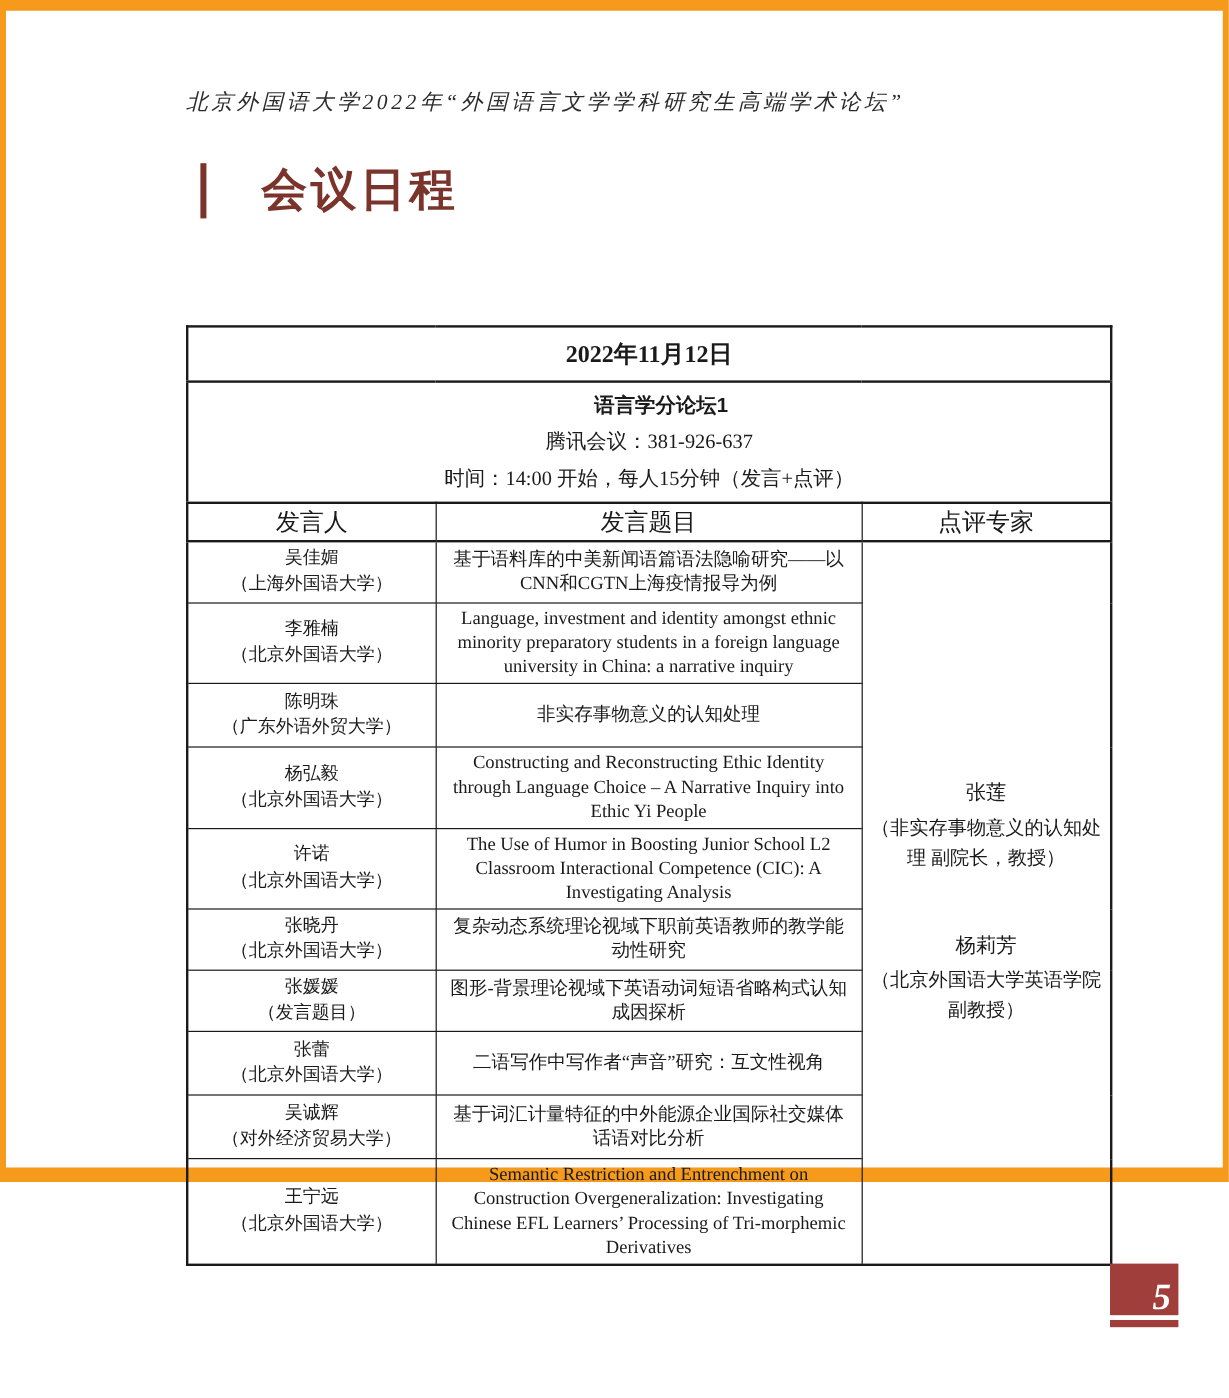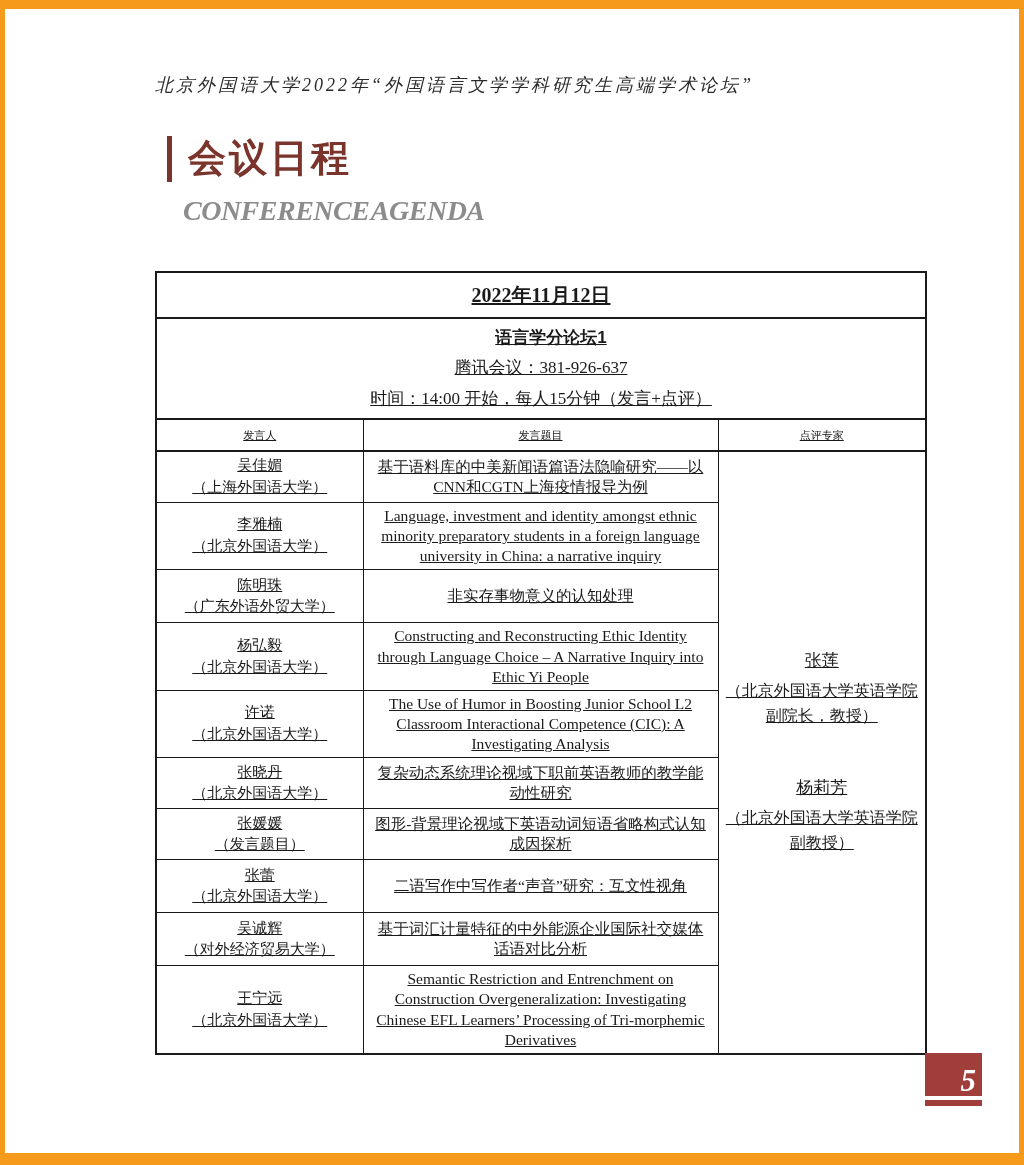--- a/index.html
+++ b/index.html
@@ -1,59 +1,58 @@
 <!DOCTYPE html>
 <html><head>
 <meta charset="utf-8">
 <style>
   html,body{margin:0;padding:0;}
   body{
     width:1024px;height:1165px;overflow:hidden;background:#ffffff;
     font-family:"Liberation Serif","DejaVu Serif",serif;color:#1a1a1a;
   }
   .page{
-    box-sizing:border-box;position:relative;width:1024px;height:1165px;
+    box-sizing:border-box;position:relative;width:1024px;height:985px;
     background:#ffffff;border-style:solid;border-color:#F59A1B;
     border-width:9px 5px 12px 5px;
   }
   
   .doc-header{
     position:absolute;left:150px;top:64px;
     font-size:18px;letter-spacing:3px;color:#2b2b2b;
     font-style:italic;white-space:nowrap;
   }
   
-  .title-block{position:absolute;left:162px;top:124px;display:flex;align-items:center;}
+  .title-block{position:absolute;left:162px;top:124px;display:flex;align-items:center;gap:30px;}
   .title-bar{width:5px;height:46px;background:#7B342B;margin-right:16px;}
   .title-text{
     font-family:"Liberation Sans","DejaVu Sans",sans-serif;
     font-size:38px;font-weight:700;color:#7B342B;letter-spacing:3px;
   }
   .subtitle{
     position:absolute;left:178px;top:186px;
     font-style:italic;font-weight:700;font-size:28px;color:#8C8C8C;
     letter-spacing:-0.5px;word-spacing:-4px;white-space:nowrap;
   }
   
   table.agenda{
     position:absolute;left:150px;top:262px;width:770px;
     border-collapse:collapse;table-layout:fixed;
     border:2px solid #1a1a1a;
     font-family:"Liberation Serif","DejaVu Serif",serif;
-    text-decoration:underline;
   }
   table.agenda td,table.agenda th{
     border:1px solid #1a1a1a;text-align:center;vertical-align:middle;
     padding:0;font-weight:400;
   }
   td.vline{border-left-width:2px;border-right-width:2px;}
   tr.date-row td{height:44px;font-size:20px;font-weight:700;border-bottom-width:2px;}
   tr.session-row td{height:99px;font-size:17px;line-height:1.8;border-bottom-width:2px;}
   .session-title{font-family:"Liberation Sans","DejaVu Sans",sans-serif;font-weight:700;font-size:17px;padding-left:20px;}
-  tr.colhead-row th{height:30px;font-size:11px;border-bottom-width:2px;}
+  tr.colhead-row th{height:30px;font-size:20px;border-bottom-width:2px;}
   .rh0 td{height:50px;} .rh1 td{height:58px;} .rh2 td{height:52px;}
   .rh3 td{height:63px;} .rh4 td{height:58px;} .rh5 td{height:50px;}
   .rh6 td{height:50px;} .rh7 td{height:52px;} .rh8 td{height:52px;margin-top:37px;}
   .rh9 td{height:78px;}
   .speaker-name{font-size:15px;line-height:1.45;}
   .speaker-aff{font-size:15px;line-height:1.45;}
   .talk-title{font-size:15.5px;line-height:1.3;padding:3px 8px;}
   td.reviewers-cell{vertical-align:middle;margin-left:36px;}
   .rev-name{font-size:17px;line-height:1.4;}
   .rev-aff{font-size:16px;line-height:1.55;padding:6px 5px 0 5px;}
@@ -76,21 +75,20 @@
 
 <div class="page">
 
   <div class="doc-header">北京外国语大学2022年“外国语言文学学科研究生高端学术论坛”</div>
 
   <div class="title-block">
     <div class="title-bar"></div>
     <div class="title-text">会议日程</div>
   </div>
 
-  <div class="subtitle">CONFERENCE AGENDA</div>
 
   <table class="agenda">
     <colgroup>
       <col style="width:207px">
       <col style="width:355px">
       <col style="width:208px">
     </colgroup>
     <tbody>
       <tr class="date-row">
         <td colspan="3">2022年11月12日</td>
@@ -111,21 +109,21 @@
       <tr class="rh0">
         <td>
           <div class="speaker-name">吴佳媚</div>
           <div class="speaker-aff">（上海外国语大学）</div>
         </td>
         <td class="vline">
           <div class="talk-title">基于语料库的中美新闻语篇语法隐喻研究——以CNN和CGTN上海疫情报导为例</div>
         </td>
         <td rowspan="10" class="reviewers-cell">
           <div class="rev-name">张莲</div>
-          <div class="rev-aff">（北京外国语大学英语学院 副院长，教授）</div>
+          <div class="rev-aff">（非实存事物意义的认知处理 副院长，教授）</div>
           <div class="rev-gap"></div>
           <div class="rev-name">杨莉芳</div>
           <div class="rev-aff">（北京外国语大学英语学院 副教授）</div>
         </td>
       </tr>
 
       <tr class="rh1">
         <td>
           <div class="speaker-name">李雅楠</div>
           <div class="speaker-aff">（北京外国语大学）</div>

